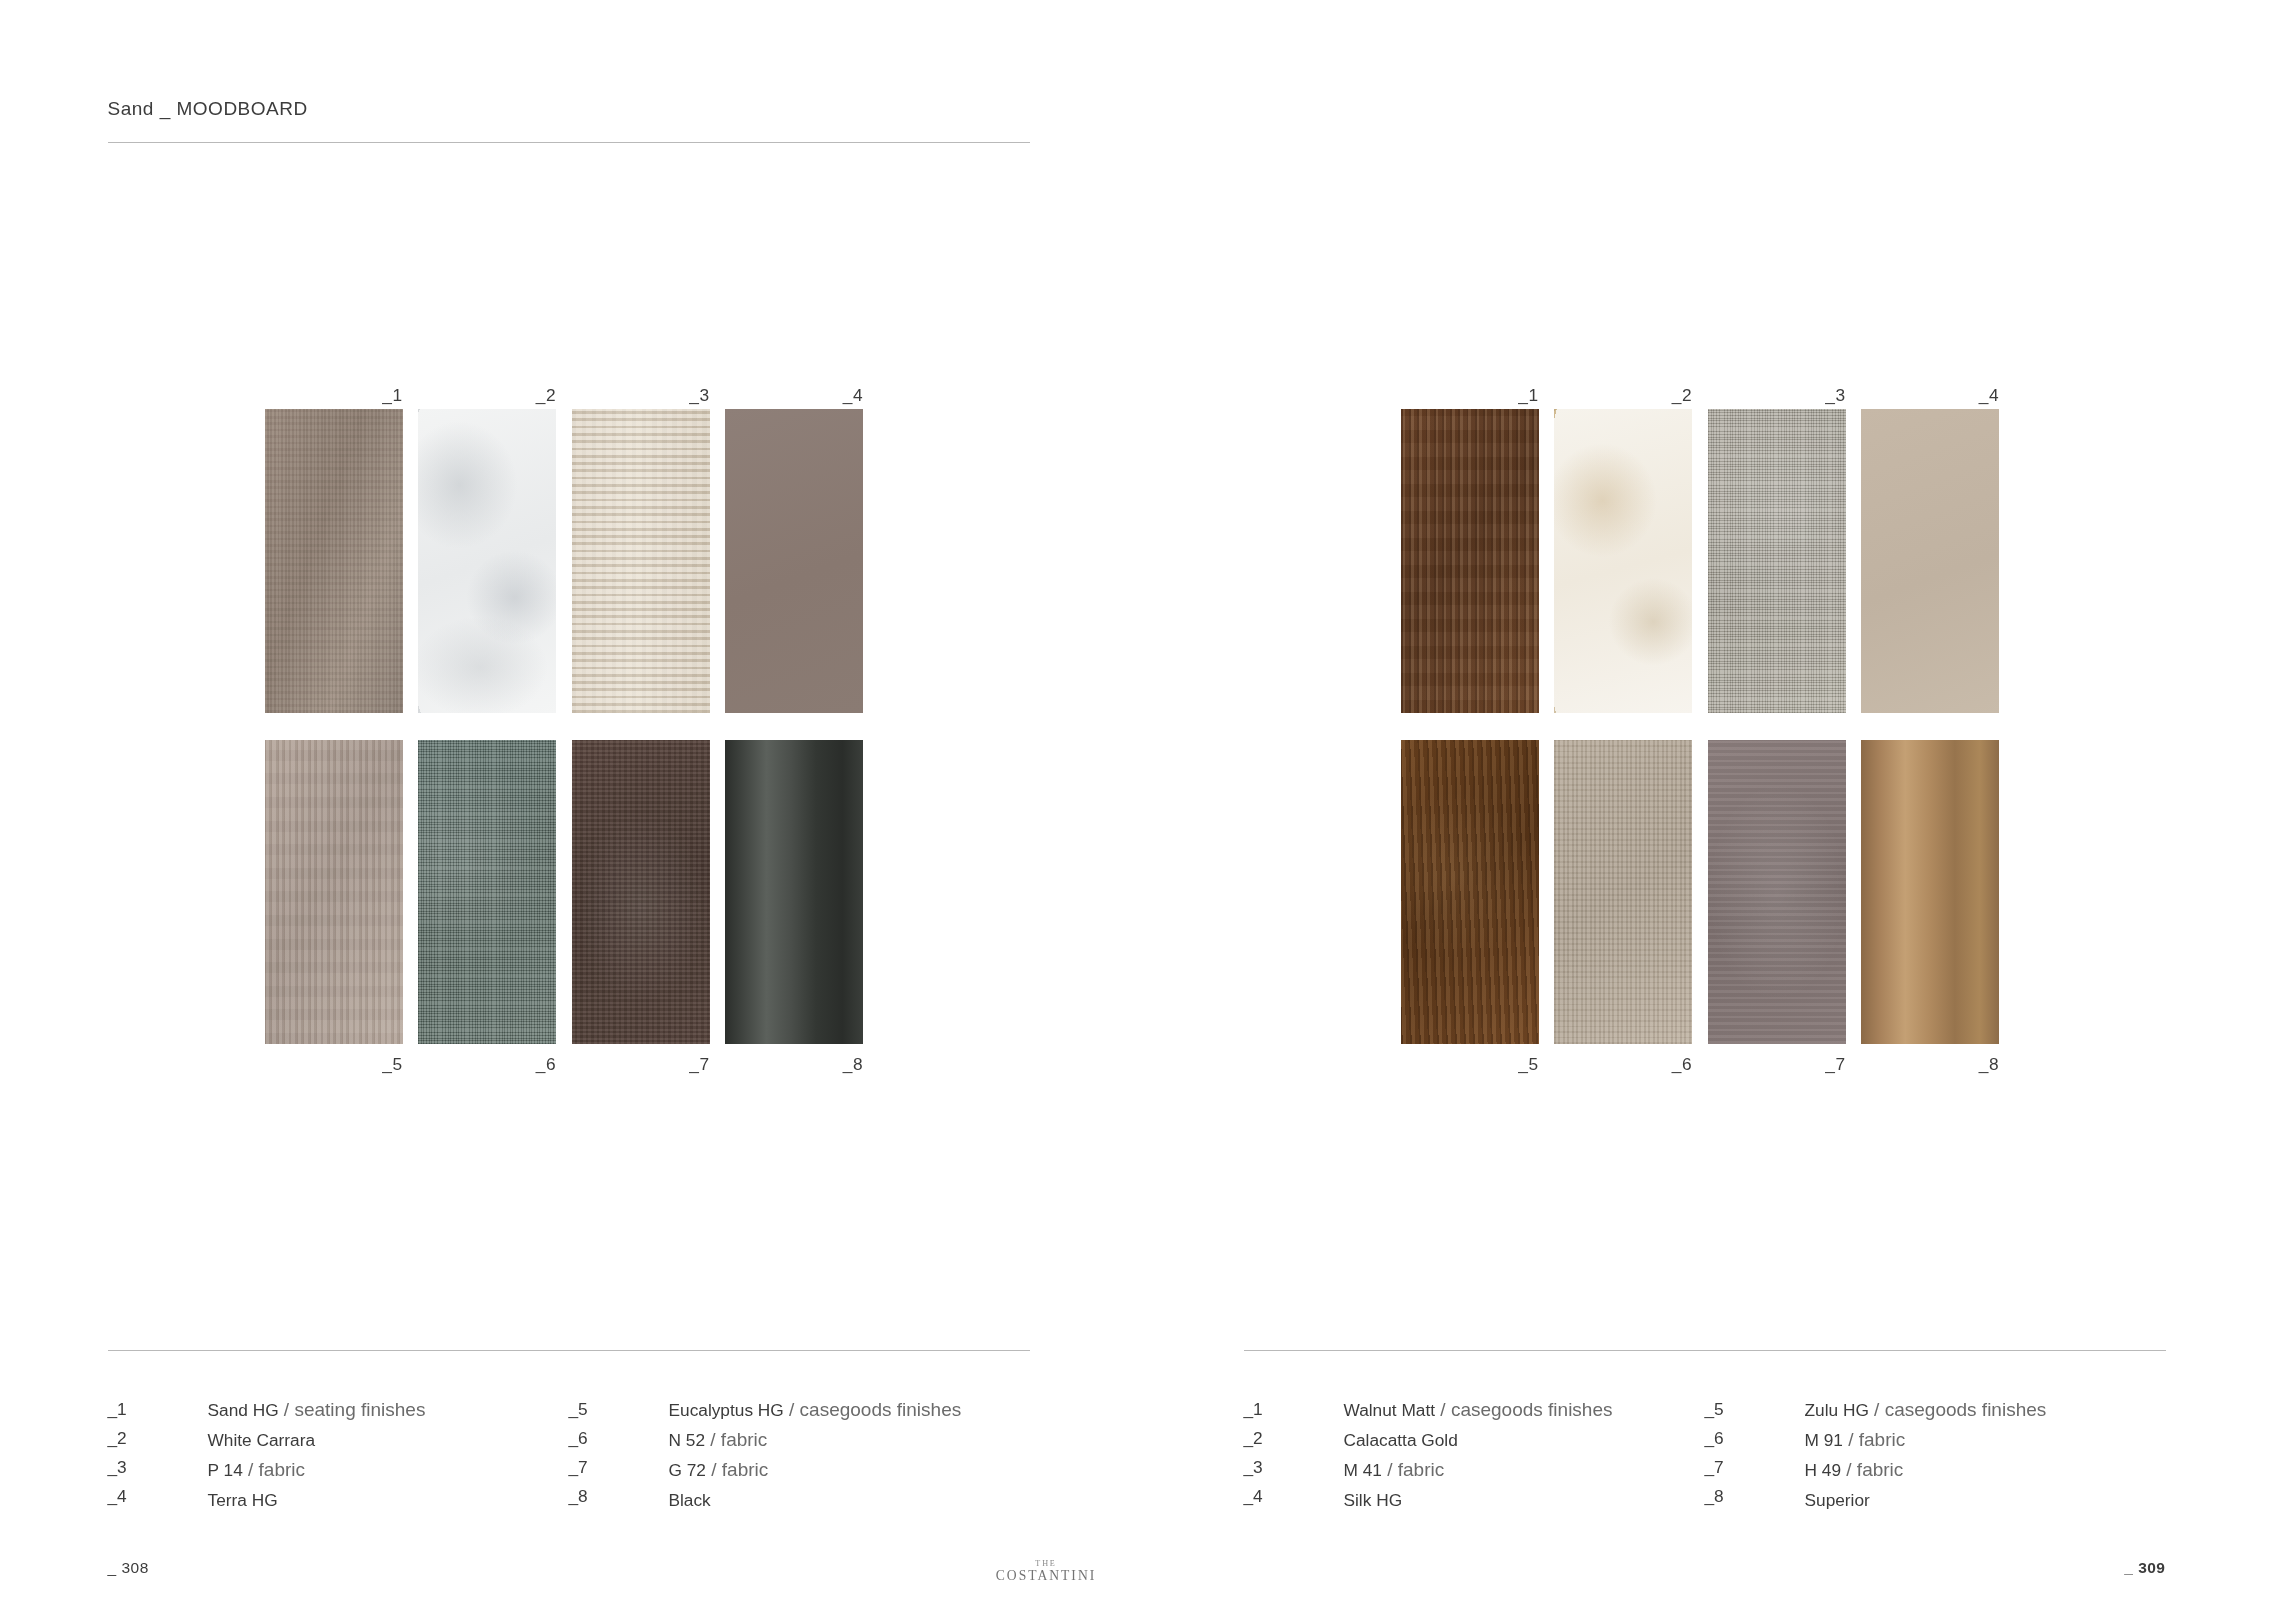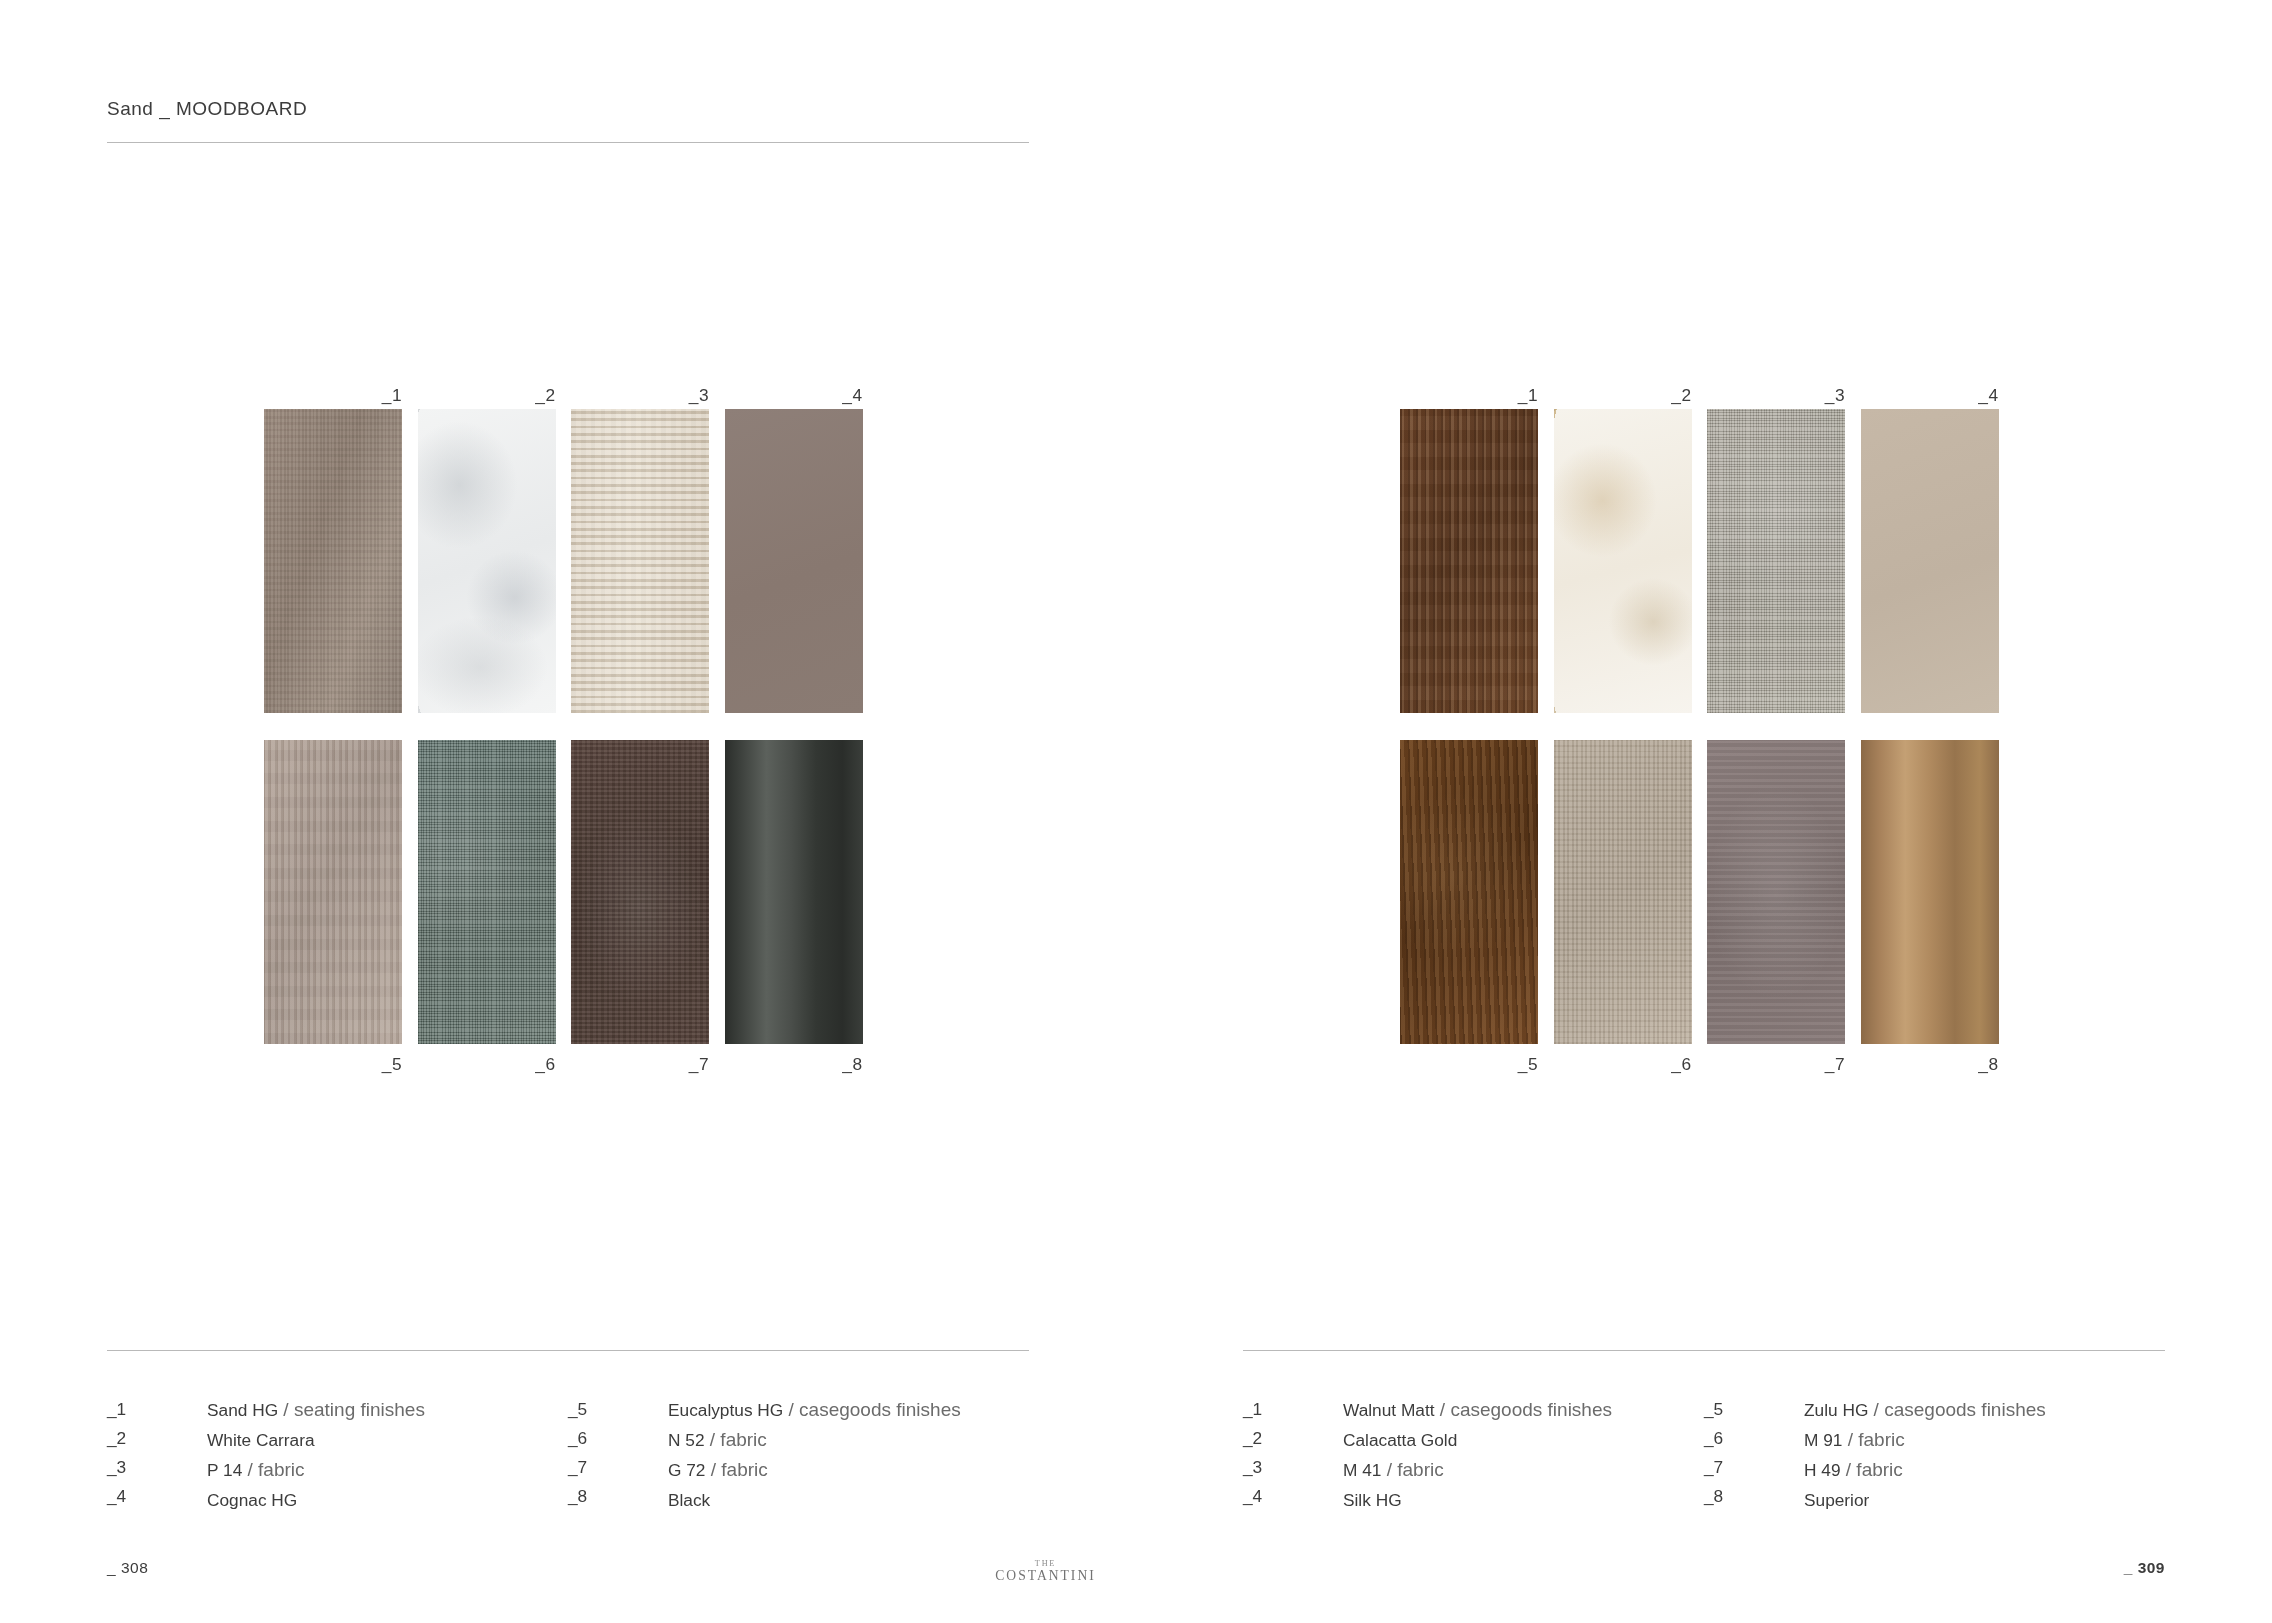--- a/index.html
+++ b/index.html
@@ -13,20 +13,21 @@
     height: 1624px;
     font-family: "Liberation Sans", sans-serif;
     color: #3b3b3b;
     position: relative;
     overflow: hidden;
   }
   .spread {
     display: flex;
     width: 2273px;
     height: 1624px;
+    justify-content: center;
   }
   .page {
     width: 1136px;
     height: 1624px;
     position: relative;
     padding: 0;
   }
 
   
   .page-header {
@@ -335,21 +336,21 @@
           <div class="legend-num">
             <div>_1</div>
             <div>_2</div>
             <div>_3</div>
             <div>_4</div>
           </div>
           <div class="legend-items">
             <div class="legend-item"><span>Sand HG</span><span class="sub"> / seating finishes</span></div>
             <div class="legend-item"><span>White Carrara</span><span class="sub"></span></div>
             <div class="legend-item"><span>P 14</span><span class="sub"> / fabric</span></div>
-            <div class="legend-item"><span>Cognac HG</span><span class="sub"></span></div>
+            <div class="legend-item"><span>Terra HG</span><span class="sub"></span></div>
           </div>
         </div>
         <div class="legend-col">
           <div class="legend-num">
             <div>_5</div>
             <div>_6</div>
             <div>_7</div>
             <div>_8</div>
           </div>
           <div class="legend-items">

